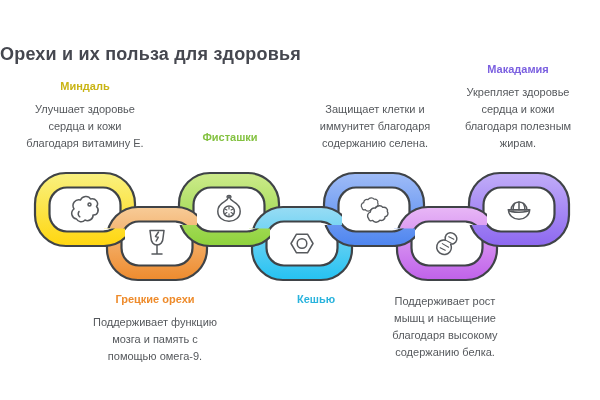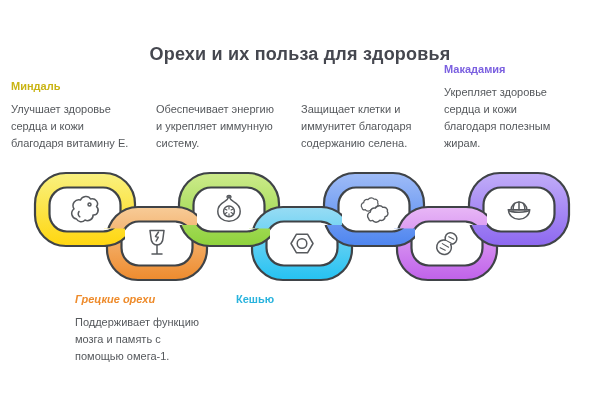--- a/index.html
+++ b/index.html
@@ -1,20 +1,20 @@
 <!DOCTYPE html>
 <html><head>
 <meta charset="utf-8">
 <style>
   html,body{margin:0;padding:0;}
   body{width:600px;height:400px;position:relative;background:#ffffff;overflow:hidden;
        font-family:"Liberation Sans", sans-serif;}
-  .title{position:absolute;top:44px;left:0;width:600px;text-align:center;
+  .title{position:absolute;top:44px;left:0;width:600px;text-align:left;
          font-size:18px;font-weight:bold;letter-spacing:0.2px;}
-  .card{position:absolute;}
+  .card{position:absolute;text-align:center;}
   .card.top{bottom:248px;width:148px;}
   .card.bottom{top:293px;width:160px;}
   .nut-name{font-size:11px;font-weight:bold;line-height:13px;margin-bottom:8px;}
   .nut-desc{font-size:11px;line-height:17px;color:#55585c;white-space:pre-line;}
   .chain{position:absolute;left:0;top:158px;}
   .chain rect.ring{stroke:#3f4347;stroke-width:2.2;}
   .chain rect.hole{fill:#ffffff;stroke:#3f4347;stroke-width:2.2;}
   .icon{stroke:#56595d;stroke-width:1.5;fill:#ffffff;
         stroke-linejoin:round;stroke-linecap:round;}
   .icon .ln{fill:none;}
@@ -24,47 +24,49 @@
 
 <div class="title" style="color: rgb(69, 71, 79);">Орехи и их польза для здоровья</div>
 
 <div class="card top" style="left:11px">
   <div class="nut-name" style="color: rgb(201, 180, 20); margin-top: 12px;">Миндаль</div>
   <div class="nut-desc">Улучшает здоровье
 сердца и кожи
 благодаря витамину Е.</div>
 </div>
 <div class="card top" style="left:156px">
-  <div class="nut-desc">Обеспечивает энергию
-и укрепляет иммунную
-систему.</div>
+  <div class="nut-name" style="color: rgb(132, 194, 65);">Фисташки</div>
 </div>
 <div class="card top" style="left:301px">
   <div class="nut-desc">Защищает клетки и
 иммунитет благодаря
 содержанию селена.</div>
 </div>
 <div class="card top" style="left:444px">
   <div class="nut-name" style="color: rgb(123, 96, 224);">Макадамия</div>
   <div class="nut-desc">Укрепляет здоровье
 сердца и кожи
 благодаря полезным
 жирам.</div>
 </div>
 
 <div class="card bottom" style="left:75px">
-  <div class="nut-name" style="color: rgb(238, 139, 43); font-style: italic;">Грецкие орехи</div>
+  <div class="nut-name" style="color: rgb(238, 139, 43);">Грецкие орехи</div>
   <div class="nut-desc">Поддерживает функцию
 мозга и память с
-помощью омега-1.</div>
+помощью омега-9.</div>
 </div>
 <div class="card bottom" style="left:236px">
   <div class="nut-name" style="color: rgb(41, 179, 221);">Кешью</div>
 </div>
 <div class="card bottom" style="left:365px">
+  <div class="nut-desc">Поддерживает рост
+мышц и насыщение
+благодаря высокому
+содержанию белка.</div>
 </div>
 
 <svg class="chain" width="600" height="130" viewBox="0 0 600 130">
   <defs>
     <linearGradient id="grad0" x1="0" y1="0" x2="0" y2="1">
       <stop offset="0" stop-color="#f9f180"></stop>
       <stop offset="1" stop-color="#ffd60f"></stop>
     </linearGradient>
     <linearGradient id="grad1" x1="0" y1="0" x2="0" y2="1">
       <stop offset="0" stop-color="#f7cb97"></stop>

